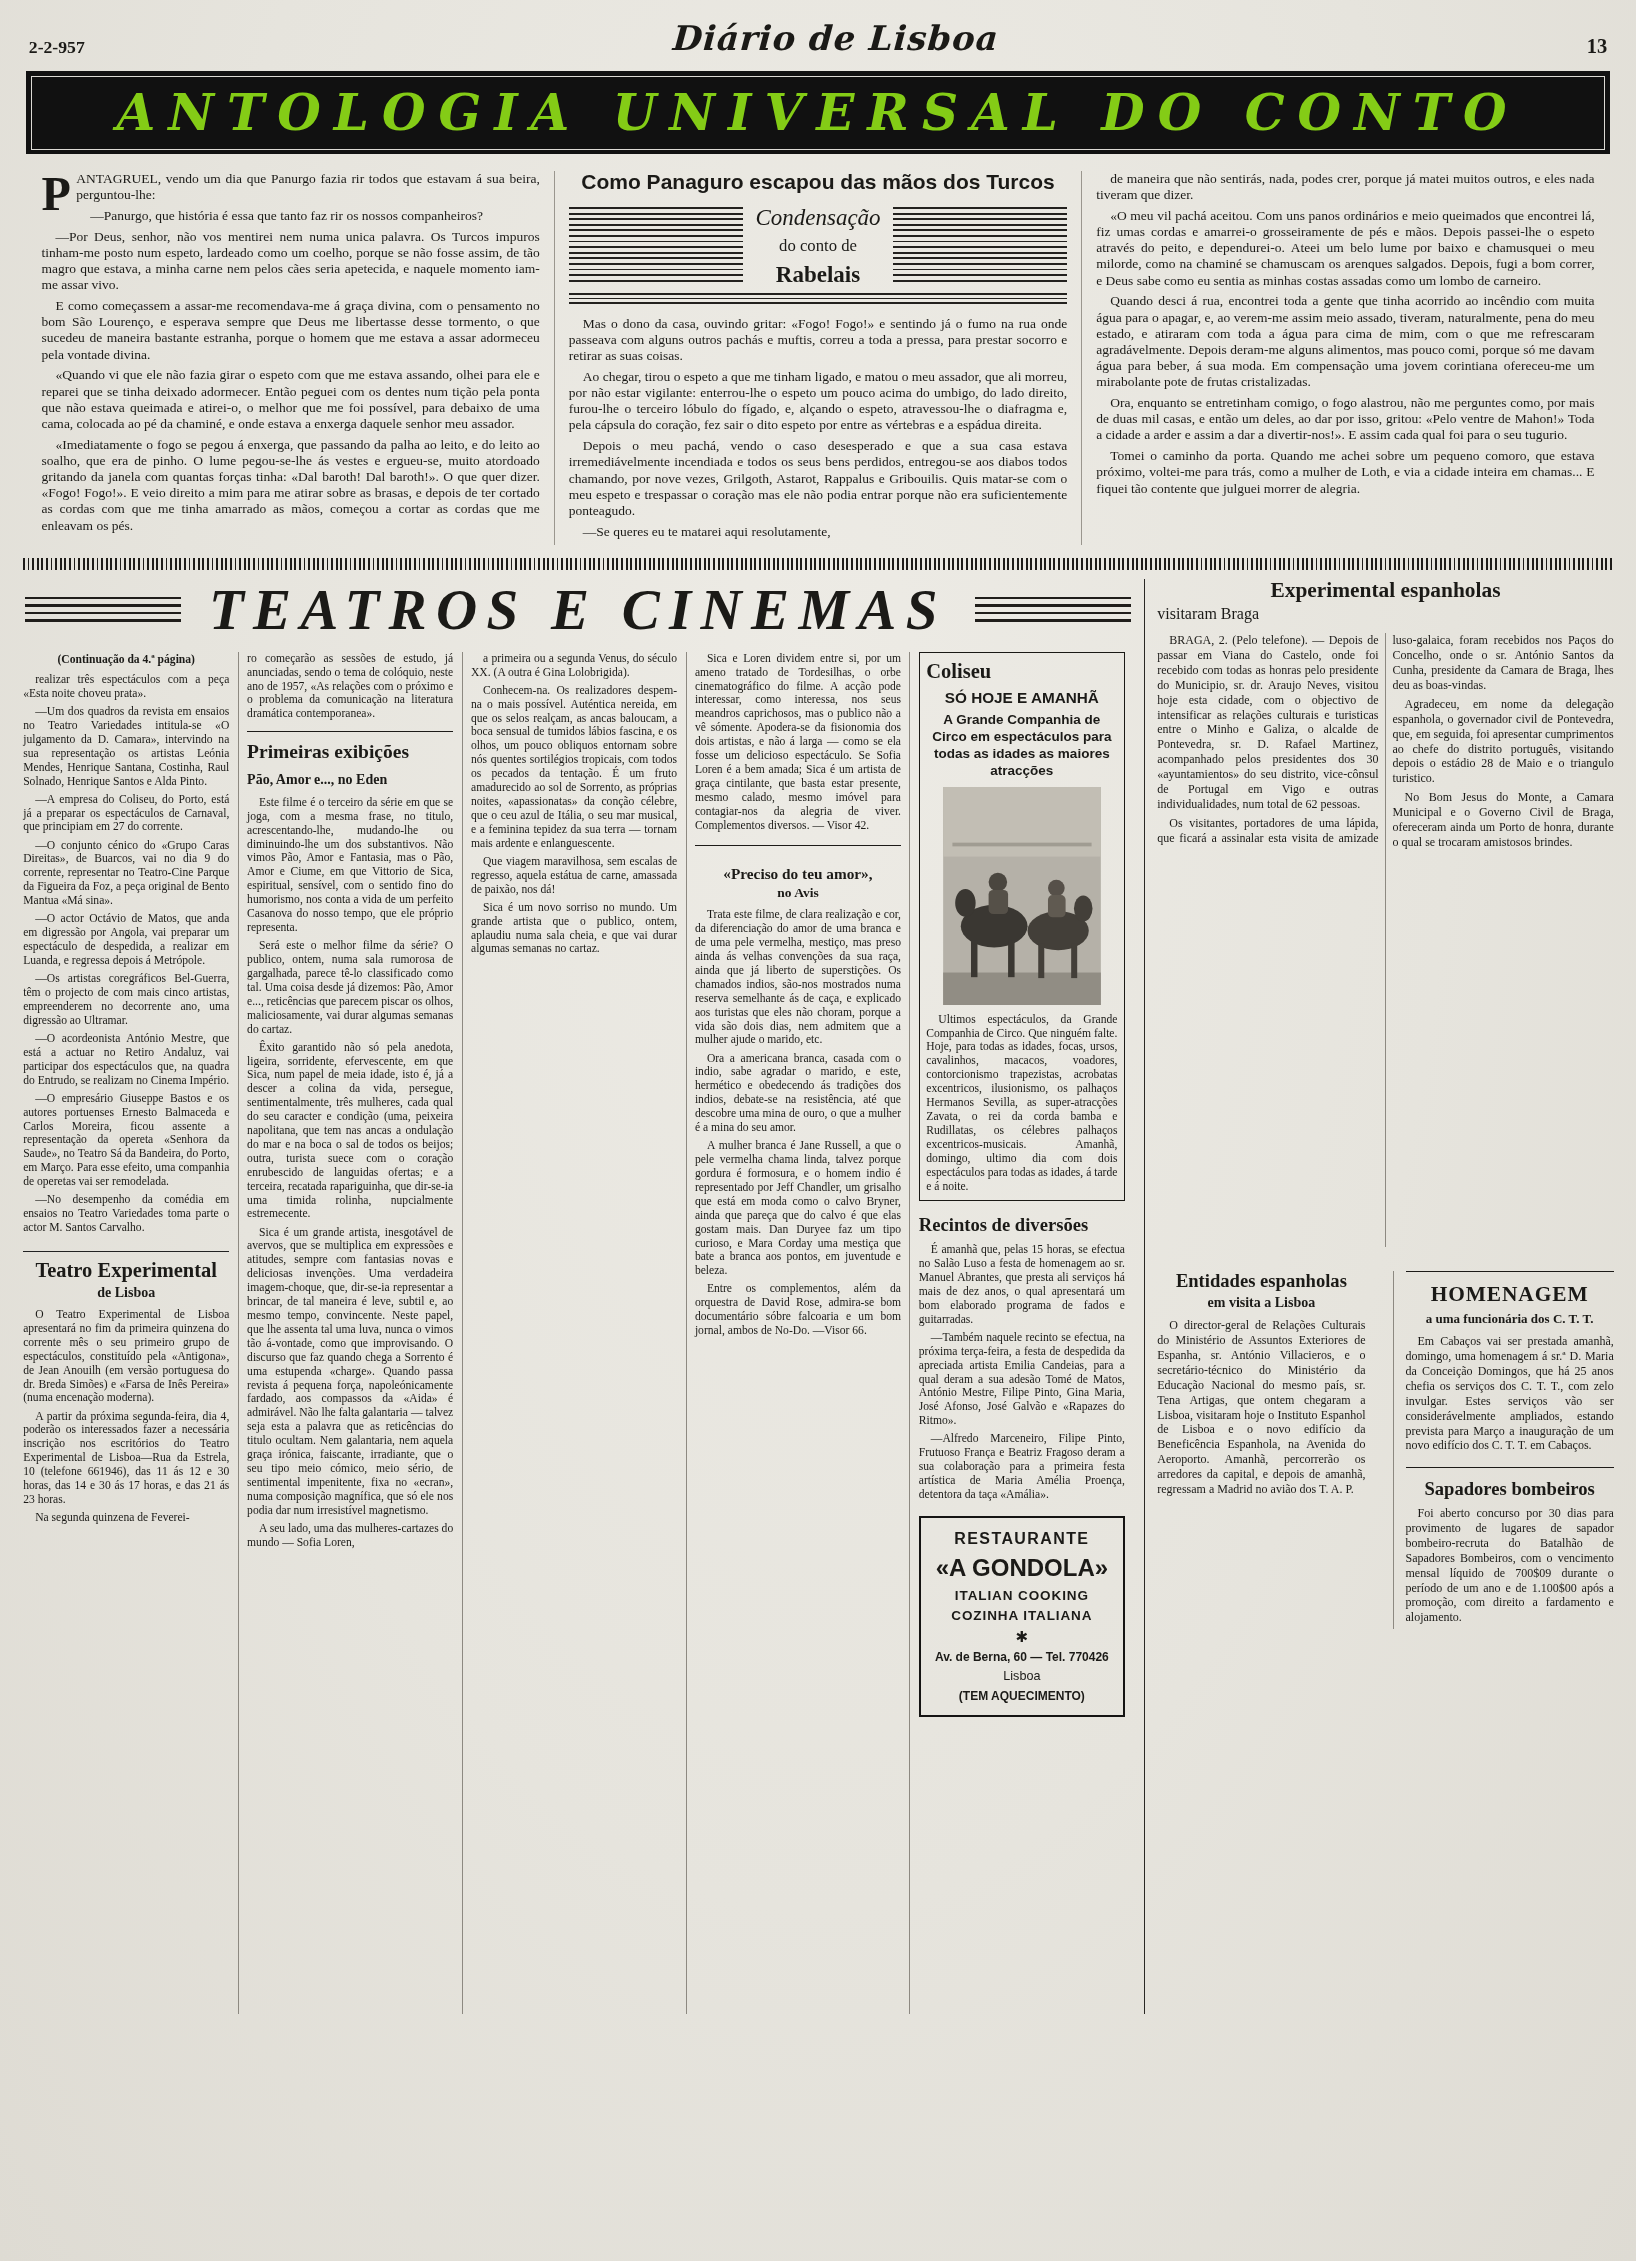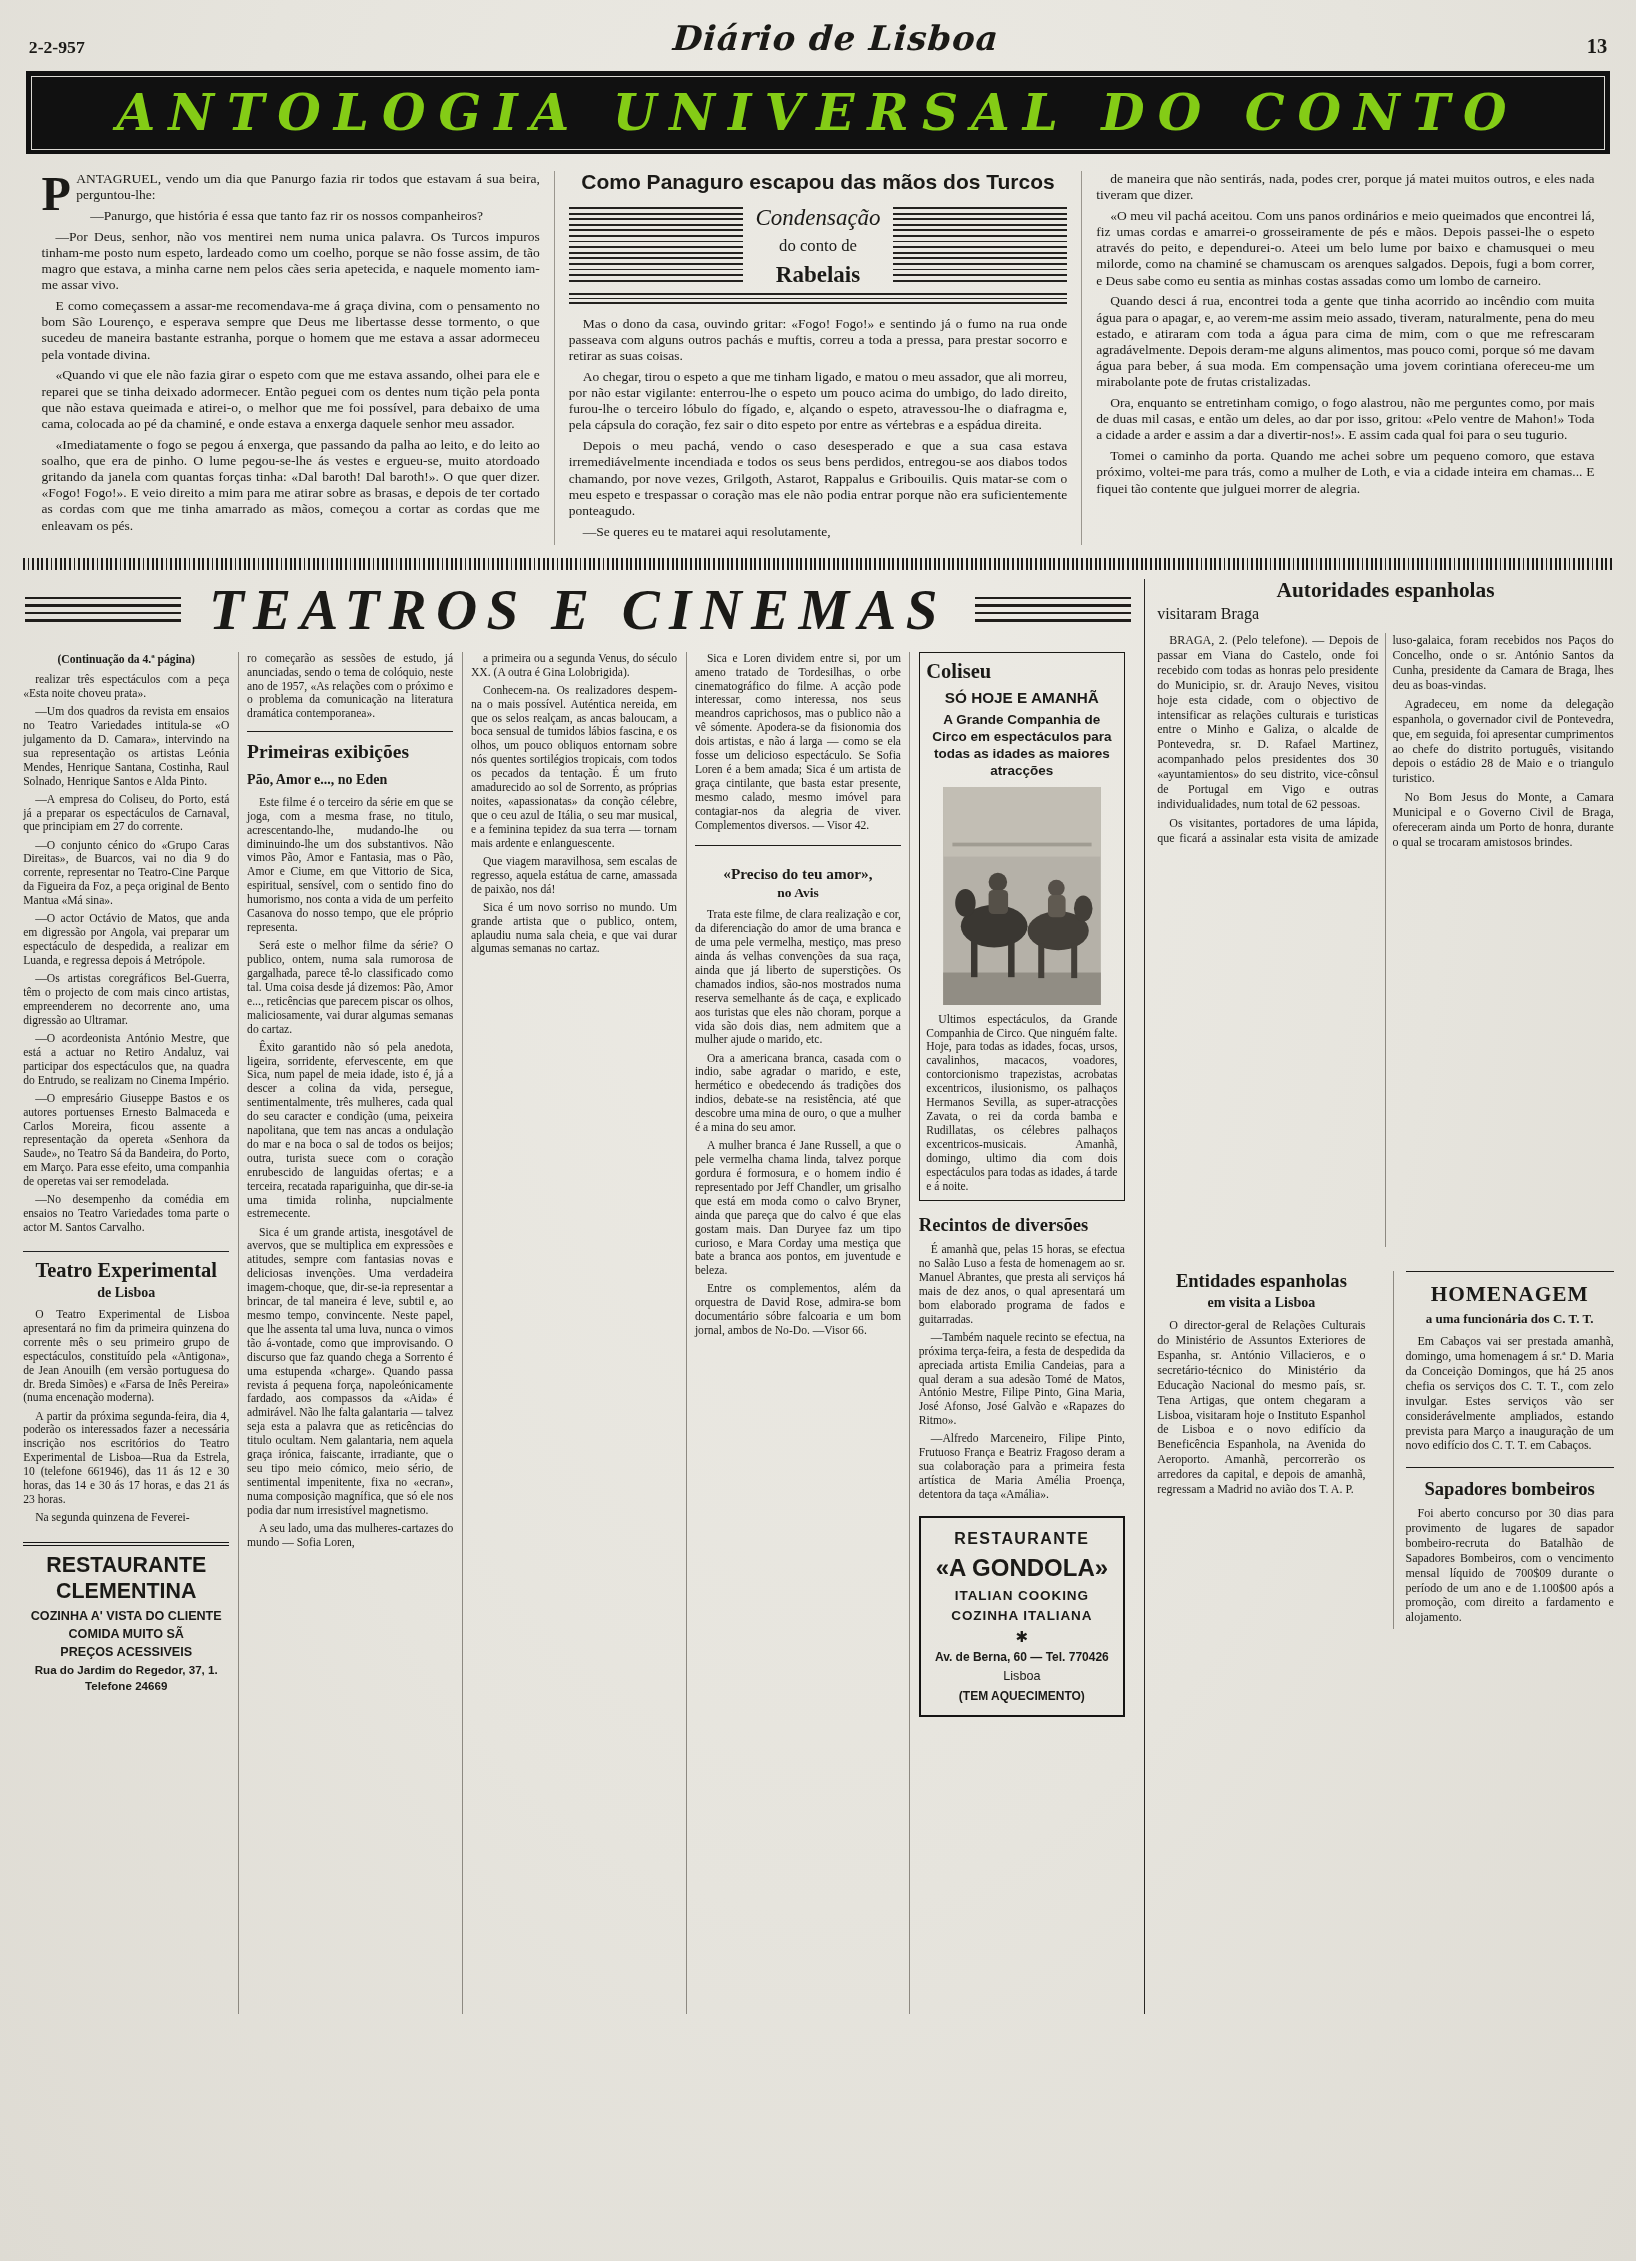--- a/index.html
+++ b/index.html
@@ -176,28 +176,20 @@
             </div>
           <div class="exp-head">
             <div class="exp-title">Teatro Experimental</div>
             <div class="exp-sub">de Lisboa</div>
           </div>
           <div>
               <p>O Teatro Experimental de Lisboa apresentará no fim da primeira quinzena do corrente mês o seu primeiro grupo de espectáculos, constituído pela «Antigona», de Jean Anouilh (em versão portuguesa do dr. Breda Simões) e «Farsa de Inês Pereira» (numa encenação moderna).</p>
               <p>A partir da próxima segunda-feira, dia 4, poderão os interessados fazer a necessária inscrição nos escritórios do Teatro Experimental de Lisboa—Rua da Estrela, 10 (telefone 661946), das 11 ás 12 e 30 horas, das 14 e 30 ás 17 horas, e das 21 ás 23 horas.</p>
               <p>Na segunda quinzena de Feverei-</p>
             </div>
-          <div class="ad-clem">
-            <div class="clem-title">RESTAURANTE CLEMENTINA</div>
-            <div class="clem-line">COZINHA A' VISTA DO CLIENTE</div>
-            <div class="clem-line">COMIDA MUITO SÃ</div>
-            <div class="clem-line">PREÇOS ACESSIVEIS</div>
-            <div class="clem-line small">Rua do Jardim do Regedor, 37, 1.</div>
-            <div class="clem-line small">Telefone 24669</div>
-          </div>
         </div>
 
         <div class="ncol">
           <p class="no-indent">ro começarão as sessões de estudo, já anunciadas, sendo o tema de colóquio, neste ano de 1957, «As relações com o próximo e o problema da comunicação na literatura dramática contemporanea».</p>
           <div class="prim-title">Primeiras exibições</div>
           <div class="eden-title">Pão, Amor e..., no Eden</div>
           <div>
               <p>Este filme é o terceiro da série em que se joga, com a mesma frase, no titulo, acrescentando-lhe, mudando-lhe ou diminuindo-lhe um dos substantivos. Não vimos Pão, Amor e Fantasia, mas o Pão, Amor e Ciume, em que Vittorio de Sica, espiritual, sensível, com o sentido fino do humorismo, nos conta a vida de um perfeito Casanova do nosso tempo, que ele próprio representa.</p>
               <p>Será este o melhor filme da série? O publico, ontem, numa sala rumorosa de gargalhada, parece tê-lo classificado como tal. Uma coisa desde já dizemos: Pão, Amor e..., reticências que parecem piscar os olhos, maliciosamente, vai durar algumas semanas do cartaz.</p>
               <p>Êxito garantido não só pela anedota, ligeira, sorridente, efervescente, em que Sica, num papel de meia idade, isto é, já a descer a colina da vida, persegue, sentimentalmente, três mulheres, cada qual do seu caracter e condição (uma, peixeira napolitana, que tem nas ancas a ondulação do mar e na boca o sal de todos os beijos; outra, turista suece com o coração enrubescido de languidas ofertas; e a terceira, recatada rapariguinha, que dir-se-ia uma timida rolinha, nupcialmente estremecente.</p>
@@ -274,21 +266,21 @@
             <div class="gon-l6">Lisboa</div>
             <div class="gon-l7">(TEM AQUECIMENTO)</div>
           </div>
         </div>
 
       </div>
     </div>
 
     <div class="sidebar">
       <div>
-        <div class="sb-title">Autoridades espanholas</div>
+        <div class="sb-title">Experimental espanholas</div>
         <div class="sb-sub">visitaram Braga</div>
         <div class="sb-body2">
             <p>BRAGA, 2. (Pelo telefone). — Depois de passar em Viana do Castelo, onde foi recebido com todas as honras pelo presidente do Municipio, sr. dr. Araujo Neves, visitou hoje esta cidade, com o objectivo de intensificar as relações culturais e turisticas entre o Minho e Galiza, o alcalde de Pontevedra, sr. D. Rafael Martinez, acompanhado pelos presidentes dos 30 «ayuntamientos» do seu distrito, vice-cônsul de Portugal em Vigo e outras individualidades, num total de 62 pessoas.</p>
             <p>Os visitantes, portadores de uma lápida, que ficará a assinalar esta visita de amizade luso-galaica, foram recebidos nos Paços do Concelho, onde o sr. António Santos da Cunha, presidente da Camara de Braga, lhes deu as boas-vindas.</p>
             <p>Agradeceu, em nome da delegação espanhola, o governador civil de Pontevedra, que, em seguida, foi apresentar cumprimentos ao chefe do distrito português, visitando depois o estádio 28 de Maio e o triangulo turistico.</p>
             <p>No Bom Jesus do Monte, a Camara Municipal e o Governo Civil de Braga, ofereceram ainda um Porto de honra, durante o qual se trocaram amistosos brindes.</p>
           </div>
       </div>
       <div class="sb-row">
         <div class="sb-col">

